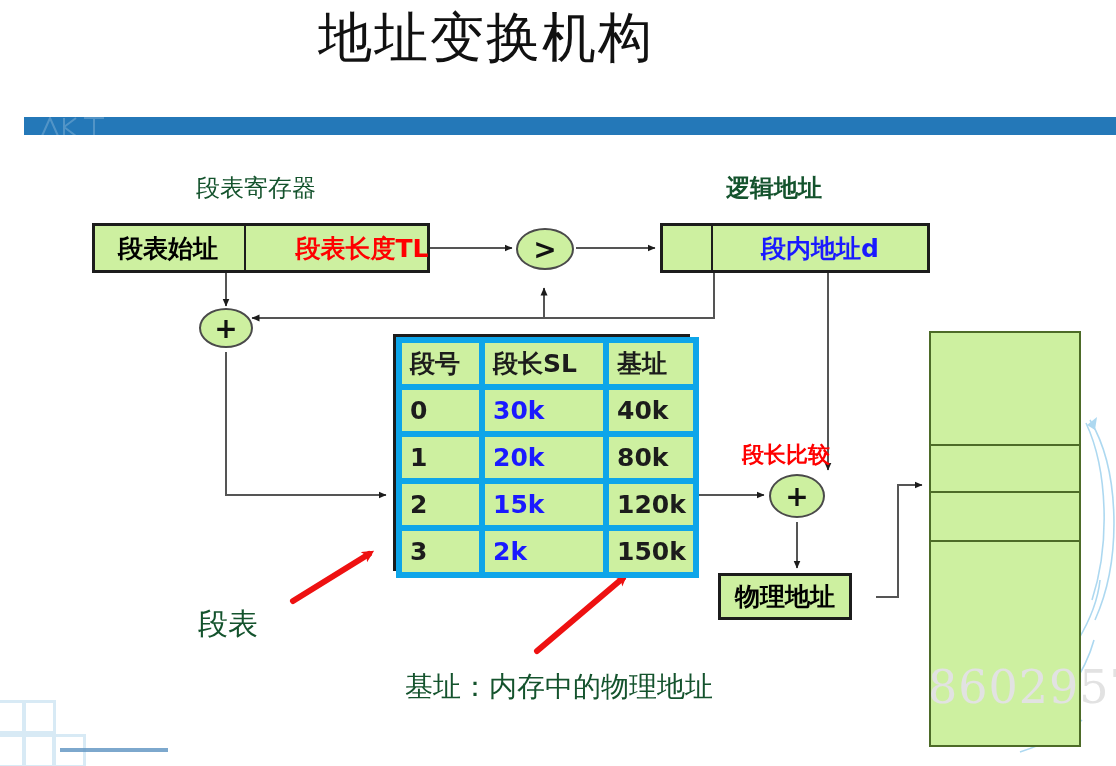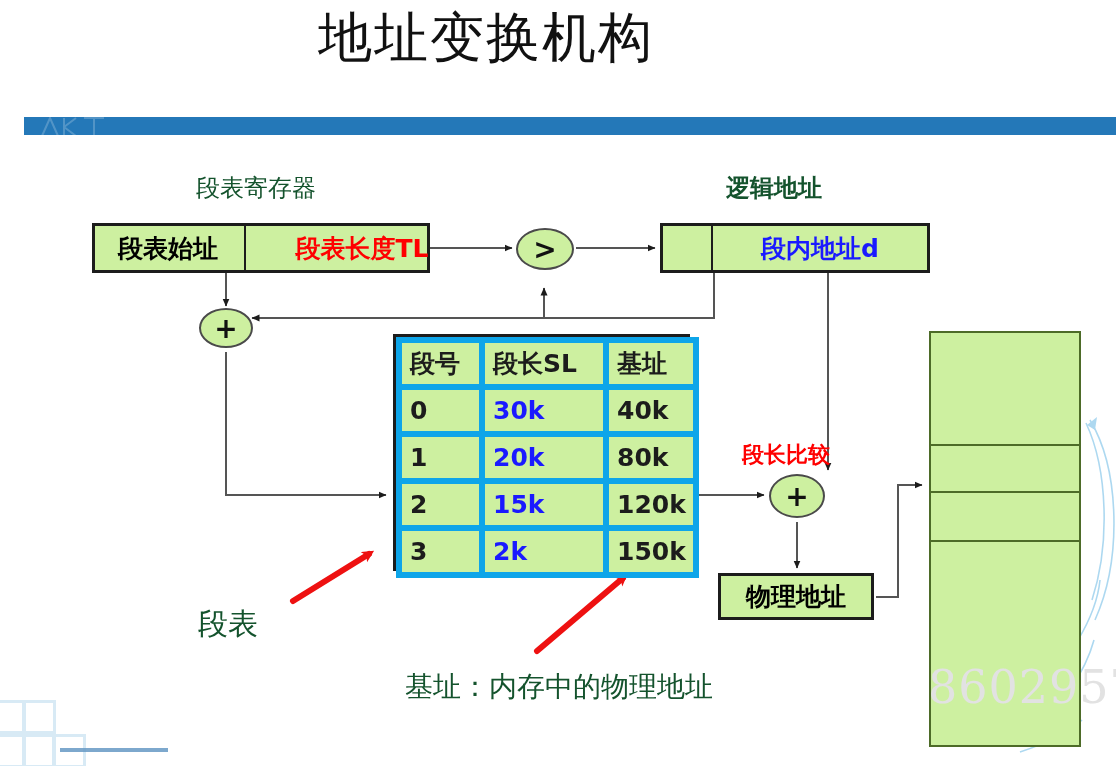--- a/index.html
+++ b/index.html
@@ -308,21 +308,21 @@
         </tr>
         <tr>
           <td>3</td>
           <td class="len">2k</td>
           <td>150k</td>
         </tr>
       </tbody>
     </table>
   </div>
 
-  <div class="gbox" id="phys-box" style="left:718px; top:573px; width:156px; height:47px;">
+  <div class="gbox" id="phys-box" style="left:718px; top:573px; width:134px; height:47px;">
     <span class="cell">物理地址</span>
   </div>
 
   <div id="mem-block">
     <div class="mseg" style="height:113px;"></div>
     <div class="mseg" style="height:47px;"></div>
     <div class="mseg" style="height:49px;"></div>
     <div class="mseg" style="height:203px; border-bottom:none;"></div>
   </div>
   <div id="mem-watermark">8602957</div>

